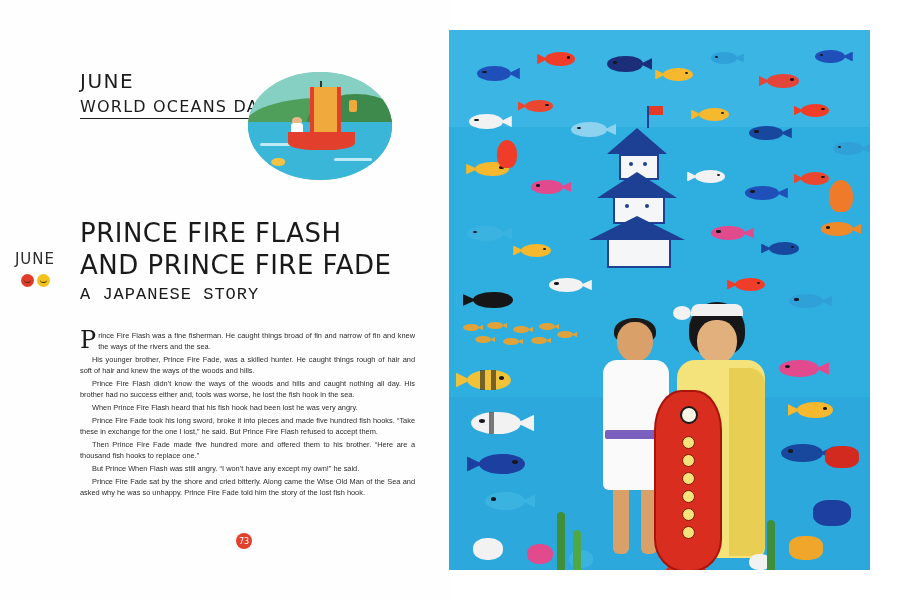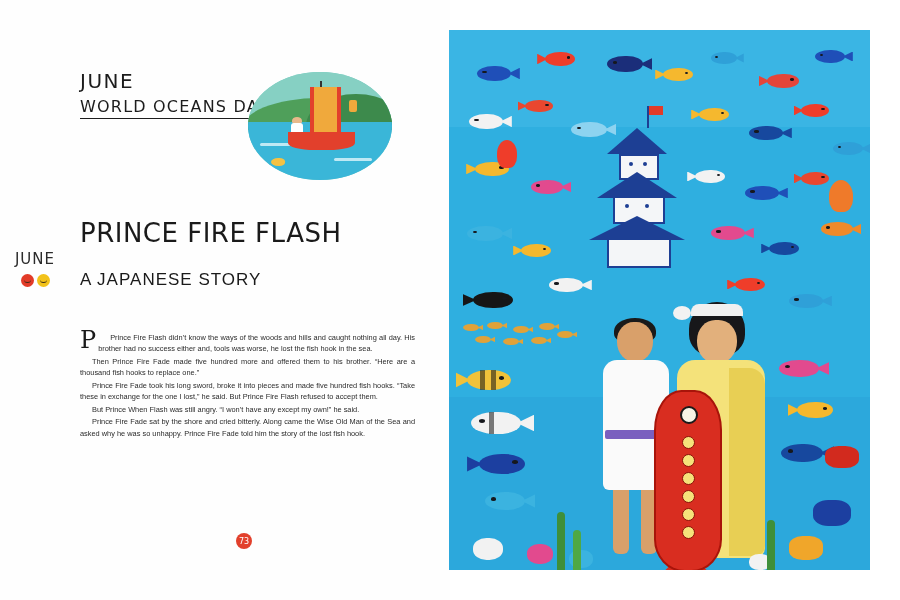--- a/index.html
+++ b/index.html
@@ -193,25 +193,25 @@
     width: 340px;
   }
   .title-l1, .title-l2 {
     font-family: "DejaVu Sans", sans-serif;
     font-size: 26px;
     letter-spacing: 0.5px;
     color: #1a1a1a;
     line-height: 1.22;
   }
   .title-sub {
-    font-family: Liberation Sans, sans-serif;
+    font-family: Liberation Mono, monospace;
     font-size: 17px;
     letter-spacing: 1px;
     color: #1a1a1a;
-    margin-top: 20px;
+    margin-top: 4px;
   }
 
   
   .story-body {
     position: absolute;
     left: 80px;
     top: 330px;
     width: 335px;
     font-family: "Liberation Sans", sans-serif;
     font-size: 7.4px;
@@ -517,28 +517,31 @@
       <div class="mast"></div>
       <div class="sail"></div>
       <div class="fisher-head"></div>
       <div class="fisher"></div>
       <div class="boat"></div>
       <div class="little-fish"></div>
     </div>
 
     <div class="story-title">
       <div class="title-l1">PRINCE FIRE FLASH</div>
+      <div class="title-l2">AND PRINCE FIRE FADE</div>
       <div class="title-sub">A JAPANESE STORY</div>
     </div>
 
     <div class="story-body">
-      <p class="first"><span class="dropcap">P</span></p>
+      <p class="first"><span class="dropcap">P</span><span>rince Fire Flash was a fine fisherman. He caught things broad of fin and narrow of fin and knew the ways of the rivers and the sea.</span></p>
+      <p>His younger brother, Prince Fire Fade, was a skilled hunter. He caught things rough of hair and soft of hair and knew the ways of the woods and hills.</p>
       <p>Prince Fire Flash didn’t know the ways of the woods and hills and caught nothing all day. His brother had no success either and, tools was worse, he lost the fish hook in the sea.</p>
+      <p>When Prince Fire Flash heard that his fish hook had been lost he was very angry.</p>
+      <p>Prince Fire Fade took his long sword, broke it into pieces and made five hundred fish hooks. “Take these in exchange for the one I lost,” he said. But Prince Fire Flash refused to accept them.</p>
       <p>Then Prince Fire Fade made five hundred more and offered them to his brother. “Here are a thousand fish hooks to replace one.”</p>
-      <p>Prince Fire Fade took his long sword, broke it into pieces and made five hundred fish hooks. “Take these in exchange for the one I lost,” he said. But Prince Fire Flash refused to accept them.</p>
       <p>But Prince When Flash was still angry. “I won’t have any except my own!” he said.</p>
       <p>Prince Fire Fade sat by the shore and cried bitterly. Along came the Wise Old Man of the Sea and asked why he was so unhappy. Prince Fire Fade told him the story of the lost fish hook.</p>
     </div>
 
     <div class="page-number">73</div>
   </div>
 
   <div class="illustration">
     <div class="water-tone2"></div>
     <div class="water-tone"></div>

